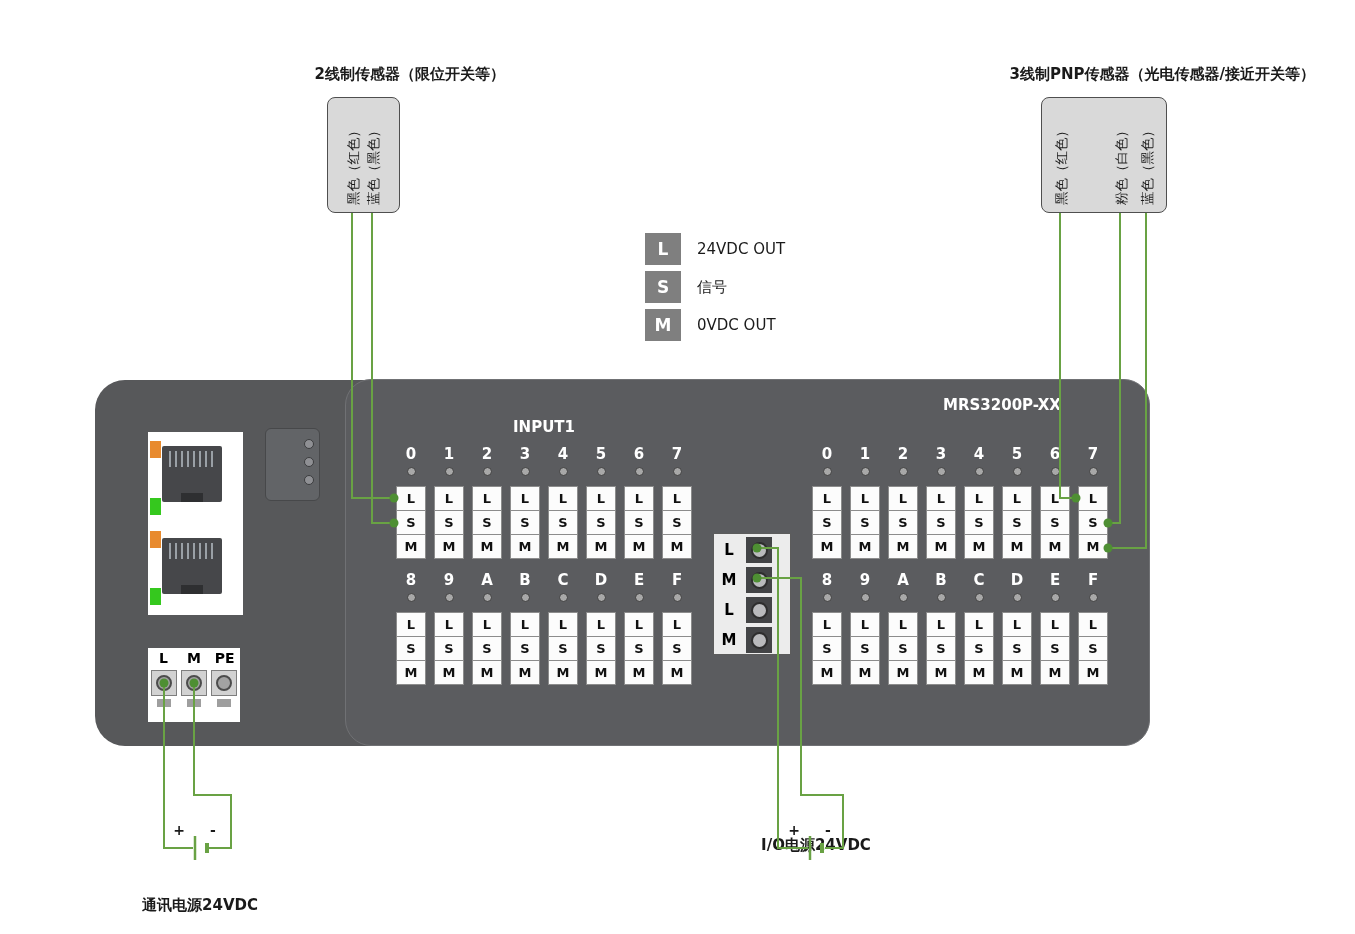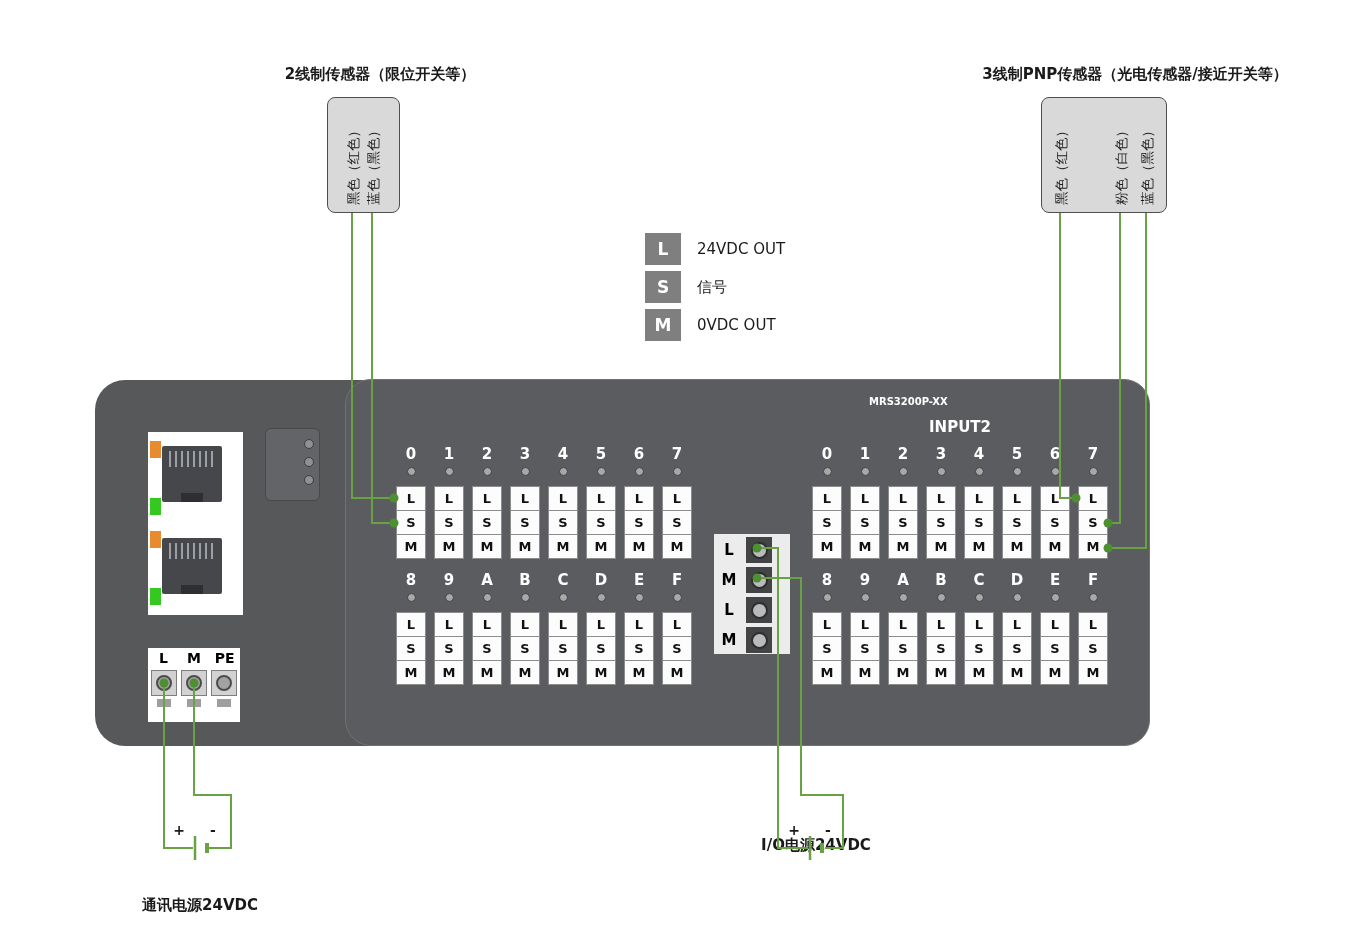--- a/index.html
+++ b/index.html
@@ -8,41 +8,41 @@
     position: relative;
     width: 1355px; height: 934px;
     background: #ffffff;
     font-family: "DejaVu Sans", "Liberation Sans", sans-serif;
     color: #1a1a1a;
     overflow: hidden;
   }
   .abs { position: absolute; }
 
   
-  .sensor-title { font-weight: bold; font-size: 15px; text-align: center; white-space: nowrap; }
+  .sensor-title { font-weight: bold; font-size: 15px; text-align: right; white-space: nowrap; }
   .sensor-box { background: #d9d9d9; border: 1.5px solid #4f4f4f; border-radius: 8px; }
   .vtext {
     position: absolute; bottom: 7px;
     transform: rotate(-90deg); transform-origin: 0 100%;
     white-space: nowrap; font-size: 13.5px; color: #1a1a1a; line-height: 16px;
   }
 
   
   .legend-row { display: flex; align-items: center; margin-bottom: 6px; }
   .legend-key {
     width: 36px; height: 32px; background: #7f7f7f; color: #fff;
     font-weight: bold; font-size: 17px;
     display: flex; align-items: center; justify-content: center;
   }
   .legend-label { margin-left: 16px; font-size: 15px; }
 
   
   .device-body { left: 95px; top: 380px; width: 1055px; height: 366px; background: #57585a; border-radius: 30px; }
   .main-panel  { left: 345px; top: 379px; width: 805px; height: 367px; background: #5b5c5f; border-radius: 26px; border: 1px solid #707174; }
-  .model { left: 523px; top: 16px; width: 228px; text-align: left; color: #fff; font-weight: bold; font-size: 10px; }
+  .model { left: 542px; top: 16px; width: 228px; text-align: center; color: #fff; font-weight: bold; font-size: 15px; }
   .input-title { width: 304px; text-align: center; color: #fff; font-weight: bold; font-size: 15px; }
 
   .chan-row { display: flex; }
   .chan { width: 38px; display: flex; flex-direction: column; align-items: center; }
   .chan-label { height: 18px; line-height: 18px; color: #fff; font-weight: bold; font-size: 15px; }
   .chan-led { width: 9px; height: 9px; border-radius: 50%; background: #a8a8a8; border: 1px solid #3f3f3f; margin-top: 4px; }
   .chan-cells { margin-top: 10px; }
   .cell {
     width: 30px; height: 25px; background: #fcfcfc; border: 1px solid #8c8c8c; margin-top: -1px;
     text-align: center; line-height: 23px; font-weight: bold; font-size: 13px; color: #111;
@@ -162,21 +162,21 @@
     </div>
     <div class="lmpe-tabs">
       <div class="lmpe-tab"></div>
       <div class="lmpe-tab"></div>
       <div class="lmpe-tab"></div>
     </div>
   </div>
 
 <div class="abs main-panel">
   <div class="abs model">MRS3200P-XX</div>
-  <div class="abs input-title" style="left:462px;top:38px;">INPUT2</div>
+  <div class="abs input-title" style="left:46px;top:38px;">INPUT1</div>
 
   <div class="abs chan-row" style="left:46px;top:65px;">
       <div class="chan">
         <div class="chan-label">0</div>
         <div class="chan-led"></div>
         <div class="chan-cells">
           <div class="cell">L</div>
           <div class="cell">S</div>
           <div class="cell">M</div>
         </div>

